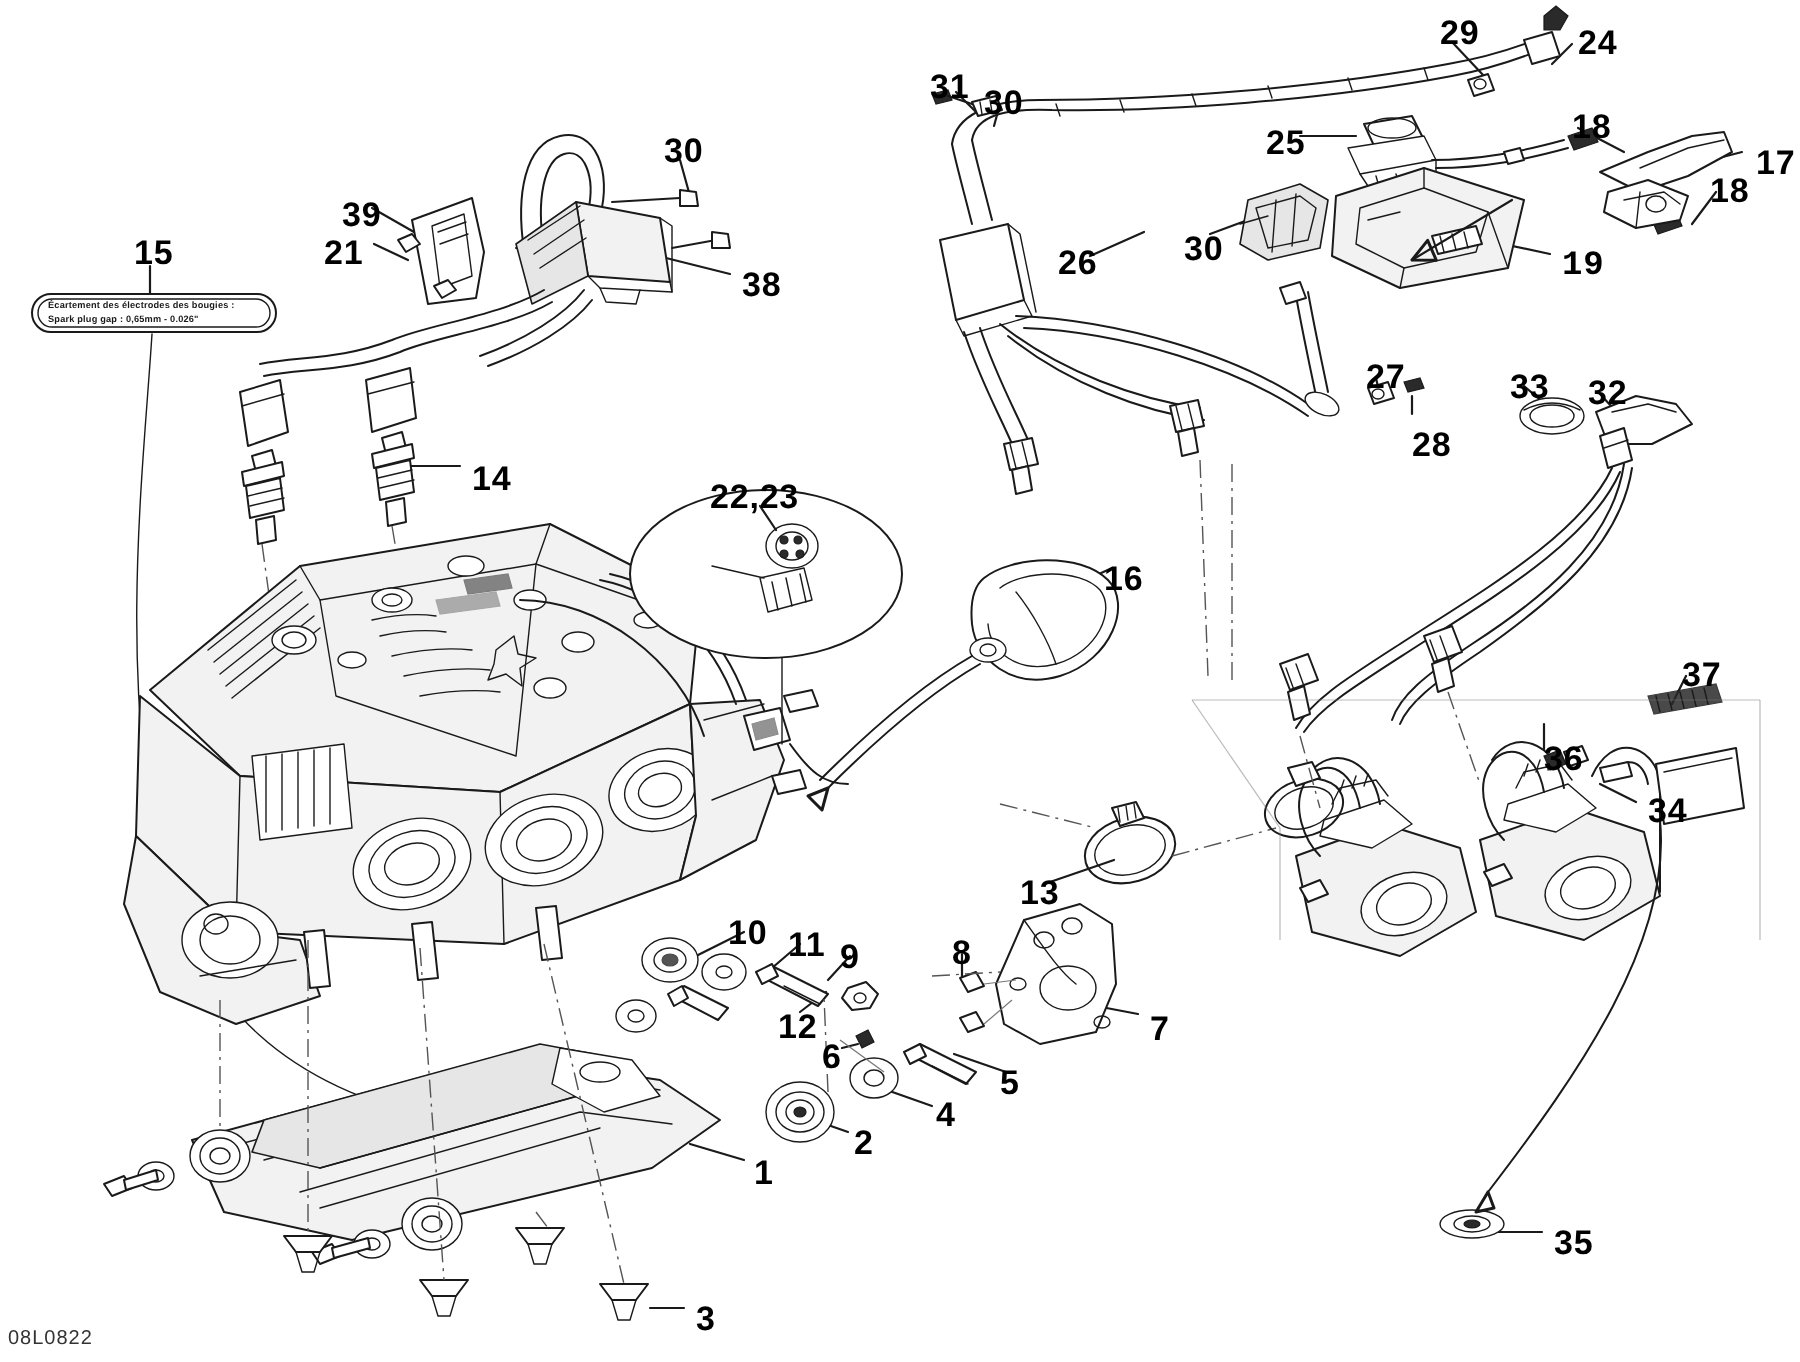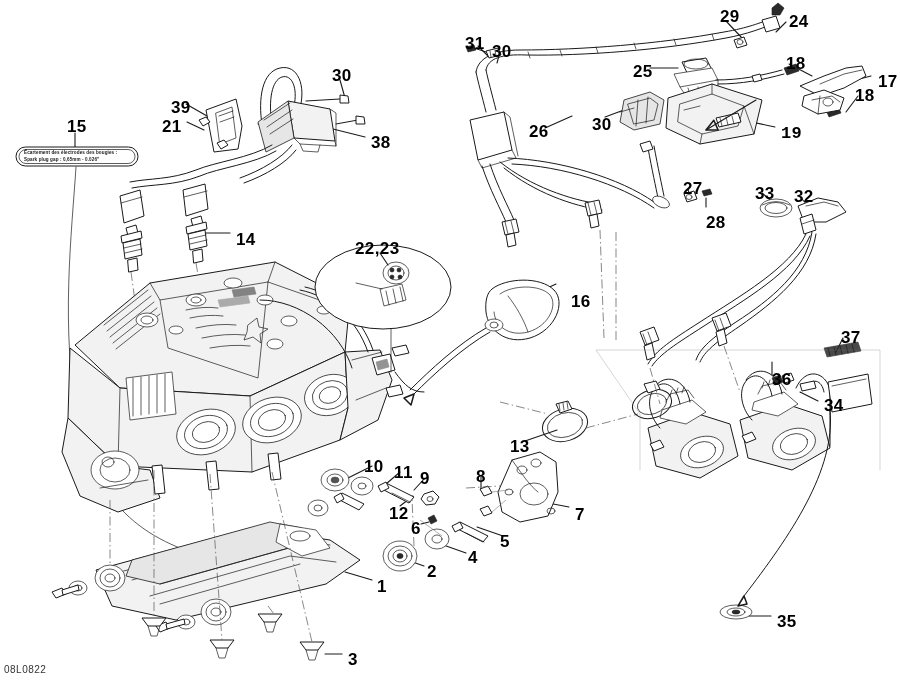--- a/index.html
+++ b/index.html
@@ -615,21 +615,21 @@
       <div class="callout" style="left: 411px; top: 520px;">6</div>
       <div class="callout" style="left: 575px; top: 506px;">7</div>
       <div class="callout" style="left: 476px; top: 468px;">8</div>
       <div class="callout" style="left: 420px; top: 470px;">9</div>
       <div class="callout" style="left: 364px; top: 458px;">10</div>
       <div class="callout" style="left: 394px; top: 464px;">11</div>
       <div class="callout" style="left: 389px; top: 505px;">12</div>
       <div class="callout" style="left: 510px; top: 438px;">13</div>
       <div class="callout" style="left: 236px; top: 231px;">14</div>
       <div class="callout" style="left: 67px; top: 118px;">15</div>
-      <div class="callout" style="left: 571px; top: 281px; margin-top: 12px;">16</div>
+      <div class="callout" style="left: 552px; top: 281px;">16</div>
       <div class="callout" style="left: 878px; top: 73px;">17</div>
       <div class="callout" style="left: 786px; top: 55px;">18</div>
       <div class="callout" style="left: 855px; top: 87px;">18</div>
       <div class="callout" style="left: 781px; top: 125px; font-family: Liberation Mono, monospace;">19</div>
       <div class="callout" style="left: 592px; top: 116px;">30</div>
       <div class="callout" style="left: 162px; top: 118px;">21</div>
       <div class="callout" style="left: 789px; top: 13px;">24</div>
       <div class="callout" style="left: 633px; top: 63px;">25</div>
       <div class="callout" style="left: 529px; top: 123px;">26</div>
       <div class="callout" style="left: 683px; top: 180px;">27</div>

